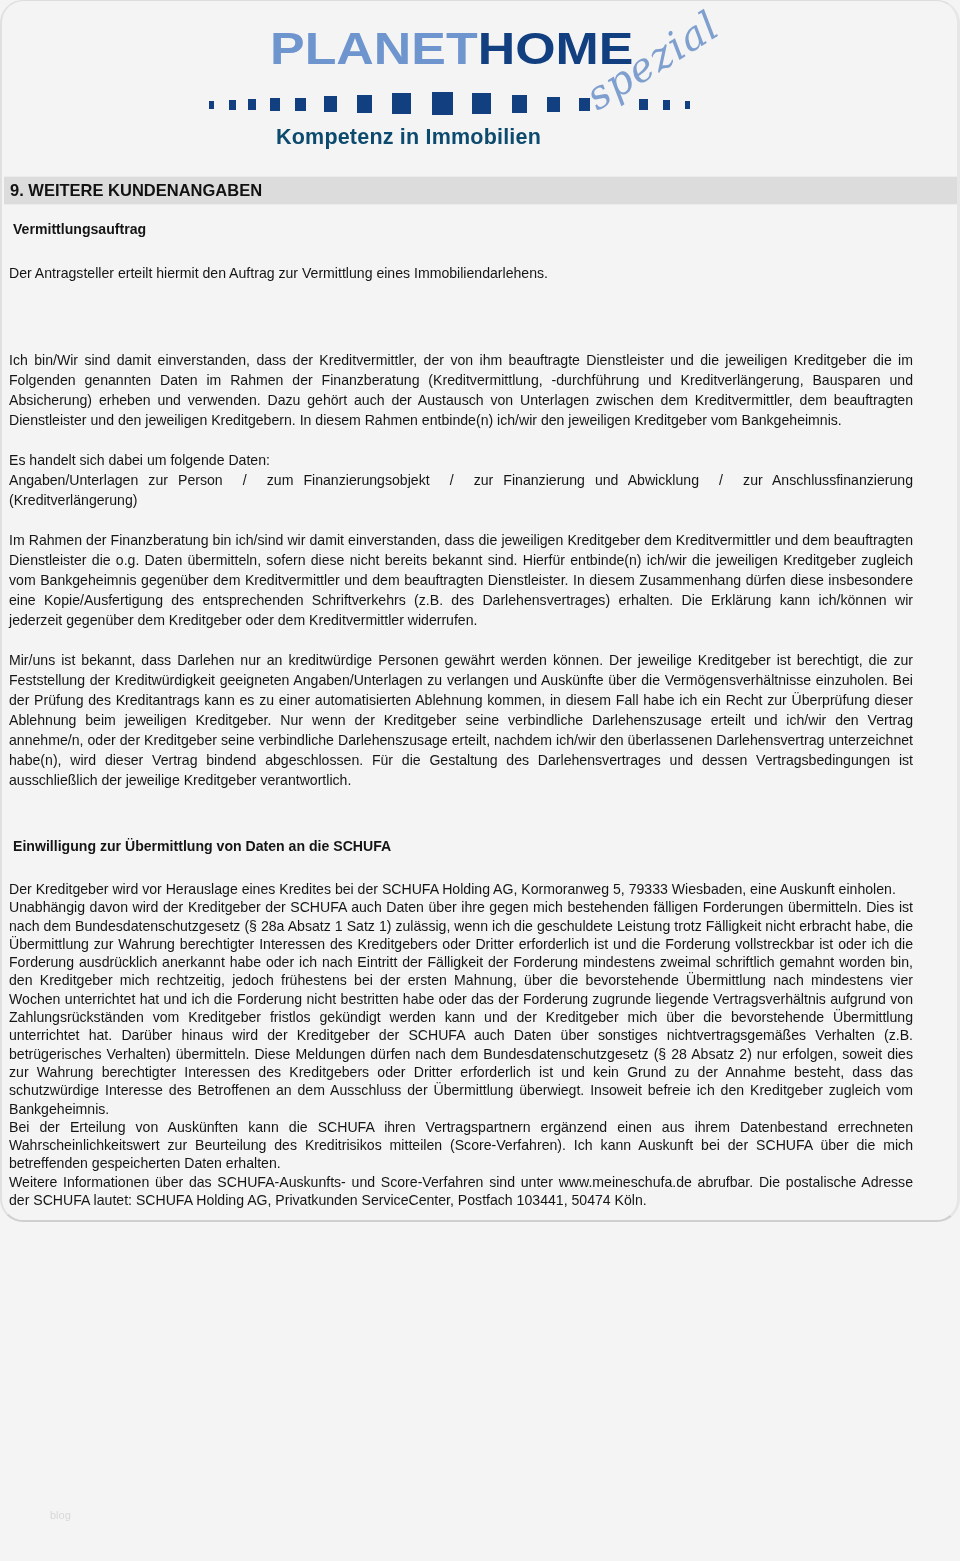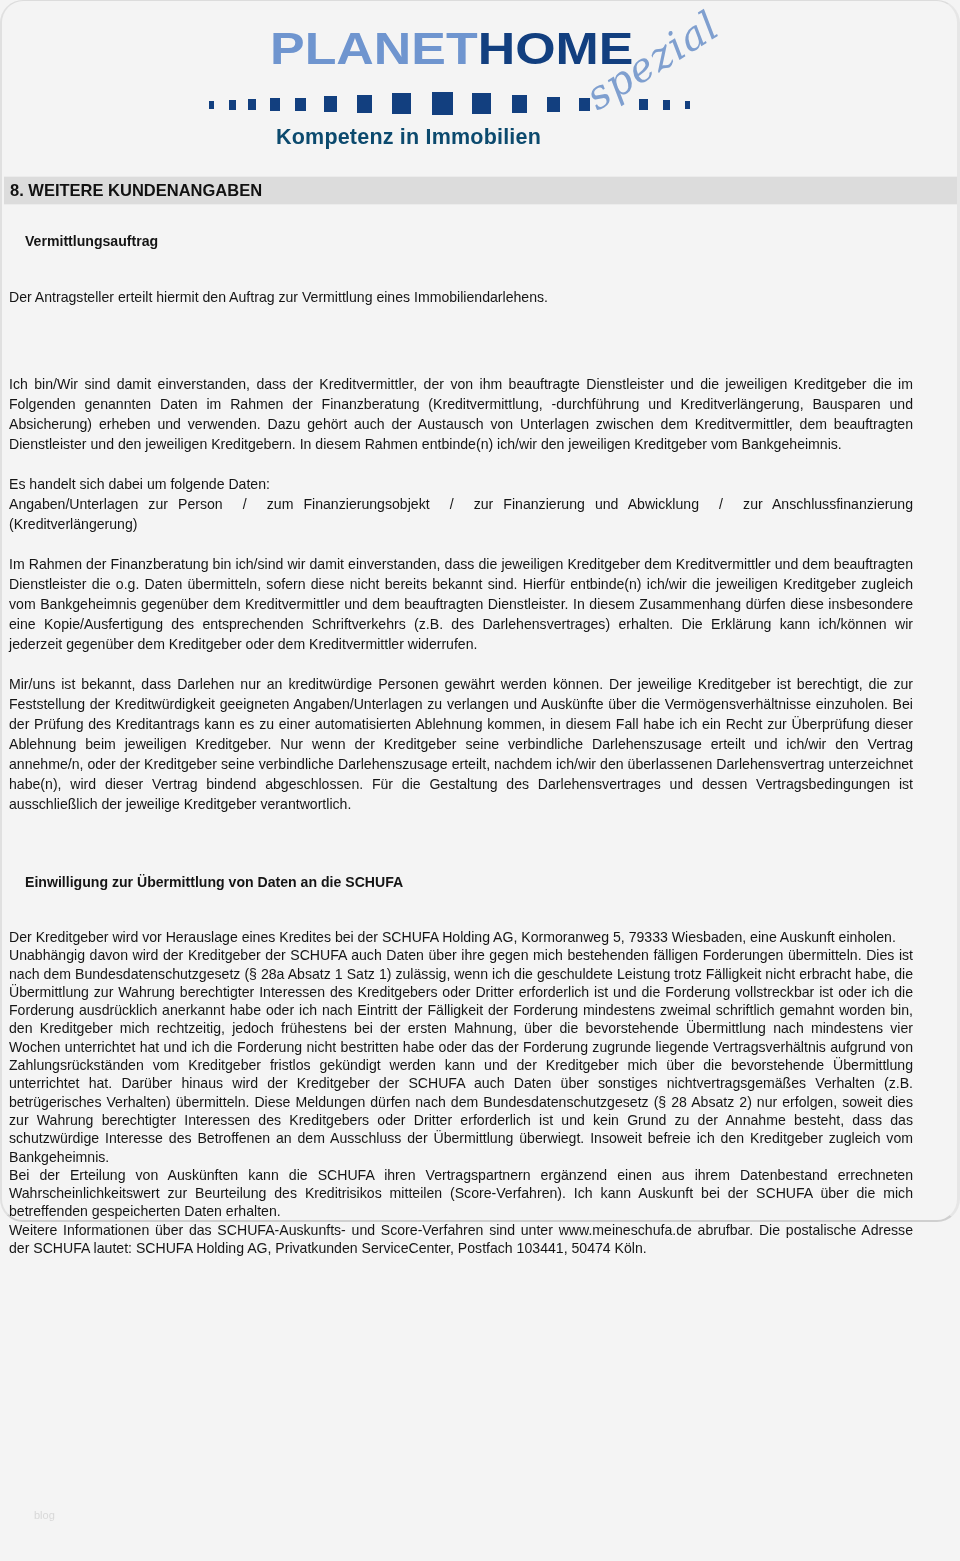--- a/index.html
+++ b/index.html
@@ -54,26 +54,26 @@
   }
   .section-bar h1 {
     margin: 0; position: absolute; left: 6px; top: 4px;
     font-size: 16.5px; font-weight: bold; color: #111;
   }
   .content {
     position: absolute; left: 7px; top: 214px; width: 904px;
     font-size: 14.1px; line-height: 20px; color: #151515;
   }
   .content h2 {
-    margin: 16px; font-size: 14.1px; font-weight: bold; line-height: 20px;
+    margin: 4px; font-size: 14.1px; font-weight: bold; line-height: 20px;
   }
   .content p { margin: 0; text-align: justify; }
   .gap20 { height: 20px; }
   .footer-blog {
-    position: absolute; left: 32px; top: 1508px; font-size: 11px; color: #d8d8d8;
+    position: absolute; left: 48px; top: 1508px; font-size: 11px; color: #d8d8d8;
   }
   .footer {
     position: absolute; left: 327px; top: 1519px;
     font-size: 11.3px; font-weight: bold; line-height: 13.3px; color: #111; margin-top: 40px;
   }
 </style>
 </head>
 <body>
 
 <div class="page">
@@ -96,21 +96,21 @@
       <span style="left:372px;top:9px;width:11px;height:13px;"></span>
       <span style="left:432px;top:10px;width:9px;height:11px;"></span>
       <span style="left:456px;top:11px;width:7px;height:10px;"></span>
       <span style="left:478px;top:12px;width:5px;height:8px;"></span>
     </div>
     <div class="logo-spezial" style="top:62px;left:395px;">spezial</div>
     <div class="logo-tagline">Kompetenz in Immobilien</div>
   </div>
 
   <div class="section-bar">
-    <h1>8. WEITERE KUNDENANGABEN</h1>
+    <h1>9. WEITERE KUNDENANGABEN</h1>
   </div>
 
   <div class="content">
     <h2>Vermittlungsauftrag</h2>
     <div class="gap20"></div>
     <p>Der Antragsteller erteilt hiermit den Auftrag zur Vermittlung eines Immobiliendarlehens.</p>
     <div class="gap20"></div>
     <div class="gap20"></div>
     <div style="height:7px"></div>
     <div class="gap20"></div>

